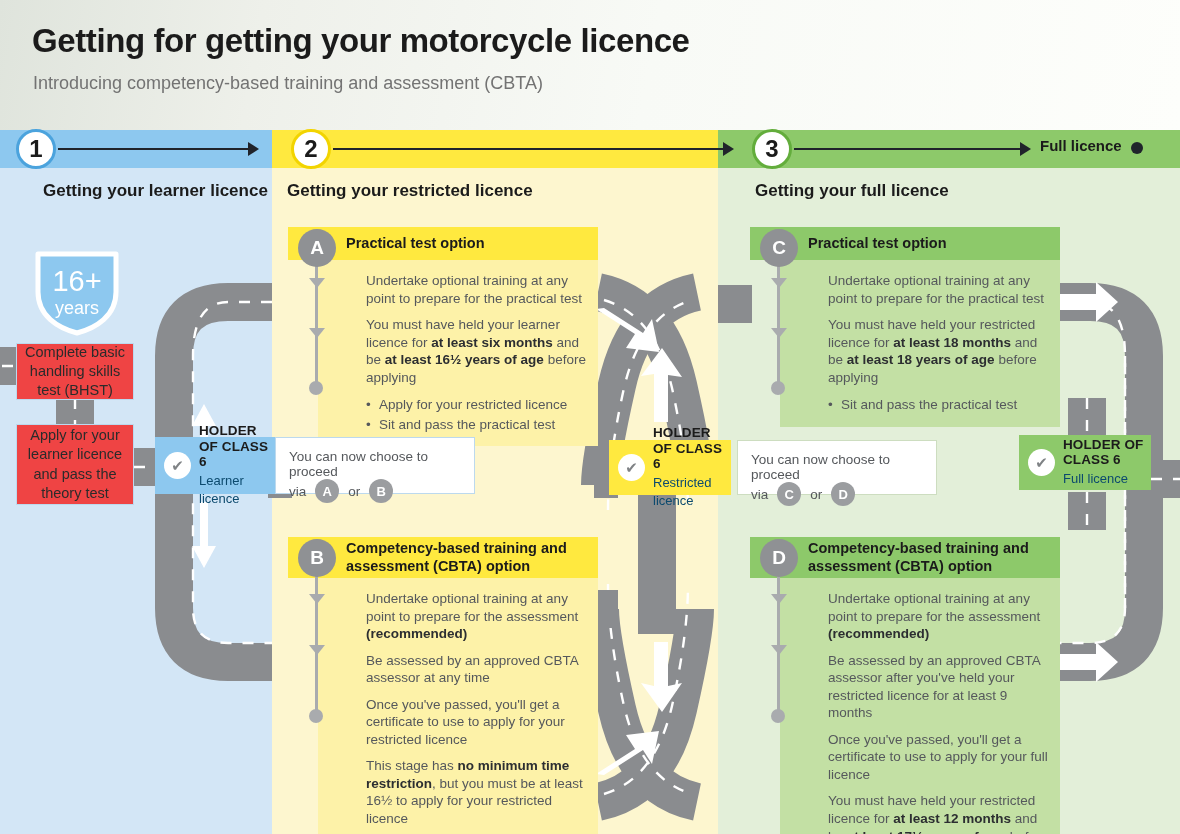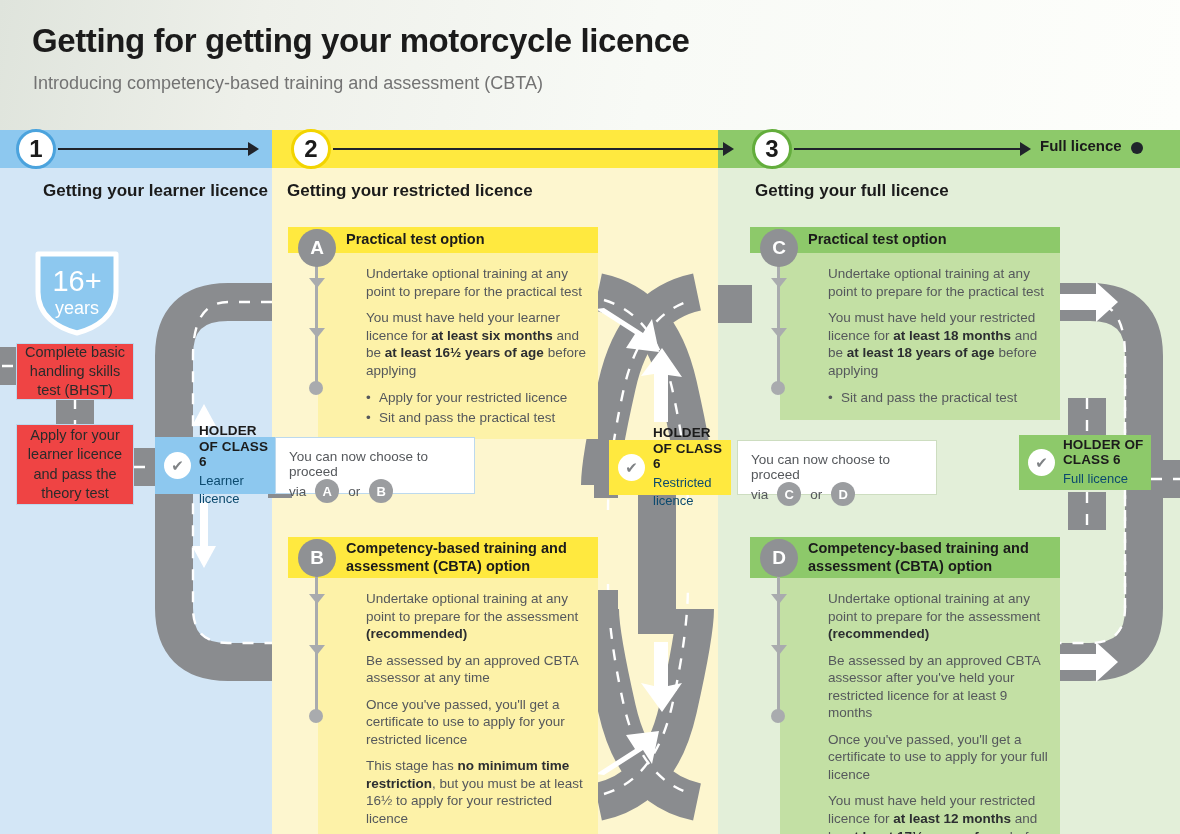--- a/index.html
+++ b/index.html
@@ -81,21 +81,21 @@
     box-sizing:border-box;text-align:center;color:#2b2b2b;
     font-size:14.5px;line-height:1.32;z-index:6;
     display:flex;align-items:center;justify-content:center;
   }
   .sb1{left:16px;top:343px;width:118px;height:57px;}
   .sb2{left:16px;top:424px;width:118px;height:81px;}
 
   
   .card{position:absolute;z-index:6;box-sizing:border-box;}
   .card-head{
-    height:26px;display:flex;align-items:center;
+    height:33px;display:flex;align-items:center;
     font-size:14.5px;font-weight:bold;color:#1b1b1b;line-height:1.2;
   }
   .card-head.two{height:41px;}
   .card-head .htext{margin-left:58px;padding-right:8px;}
   .card-body{padding:12px 10px 12px 48px;margin-left:30px;}
 
   .badge-letter{
     position:absolute;width:38px;height:38px;border-radius:50%;
     background:#8f9194;color:#ffffff;
     display:flex;align-items:center;justify-content:center;

